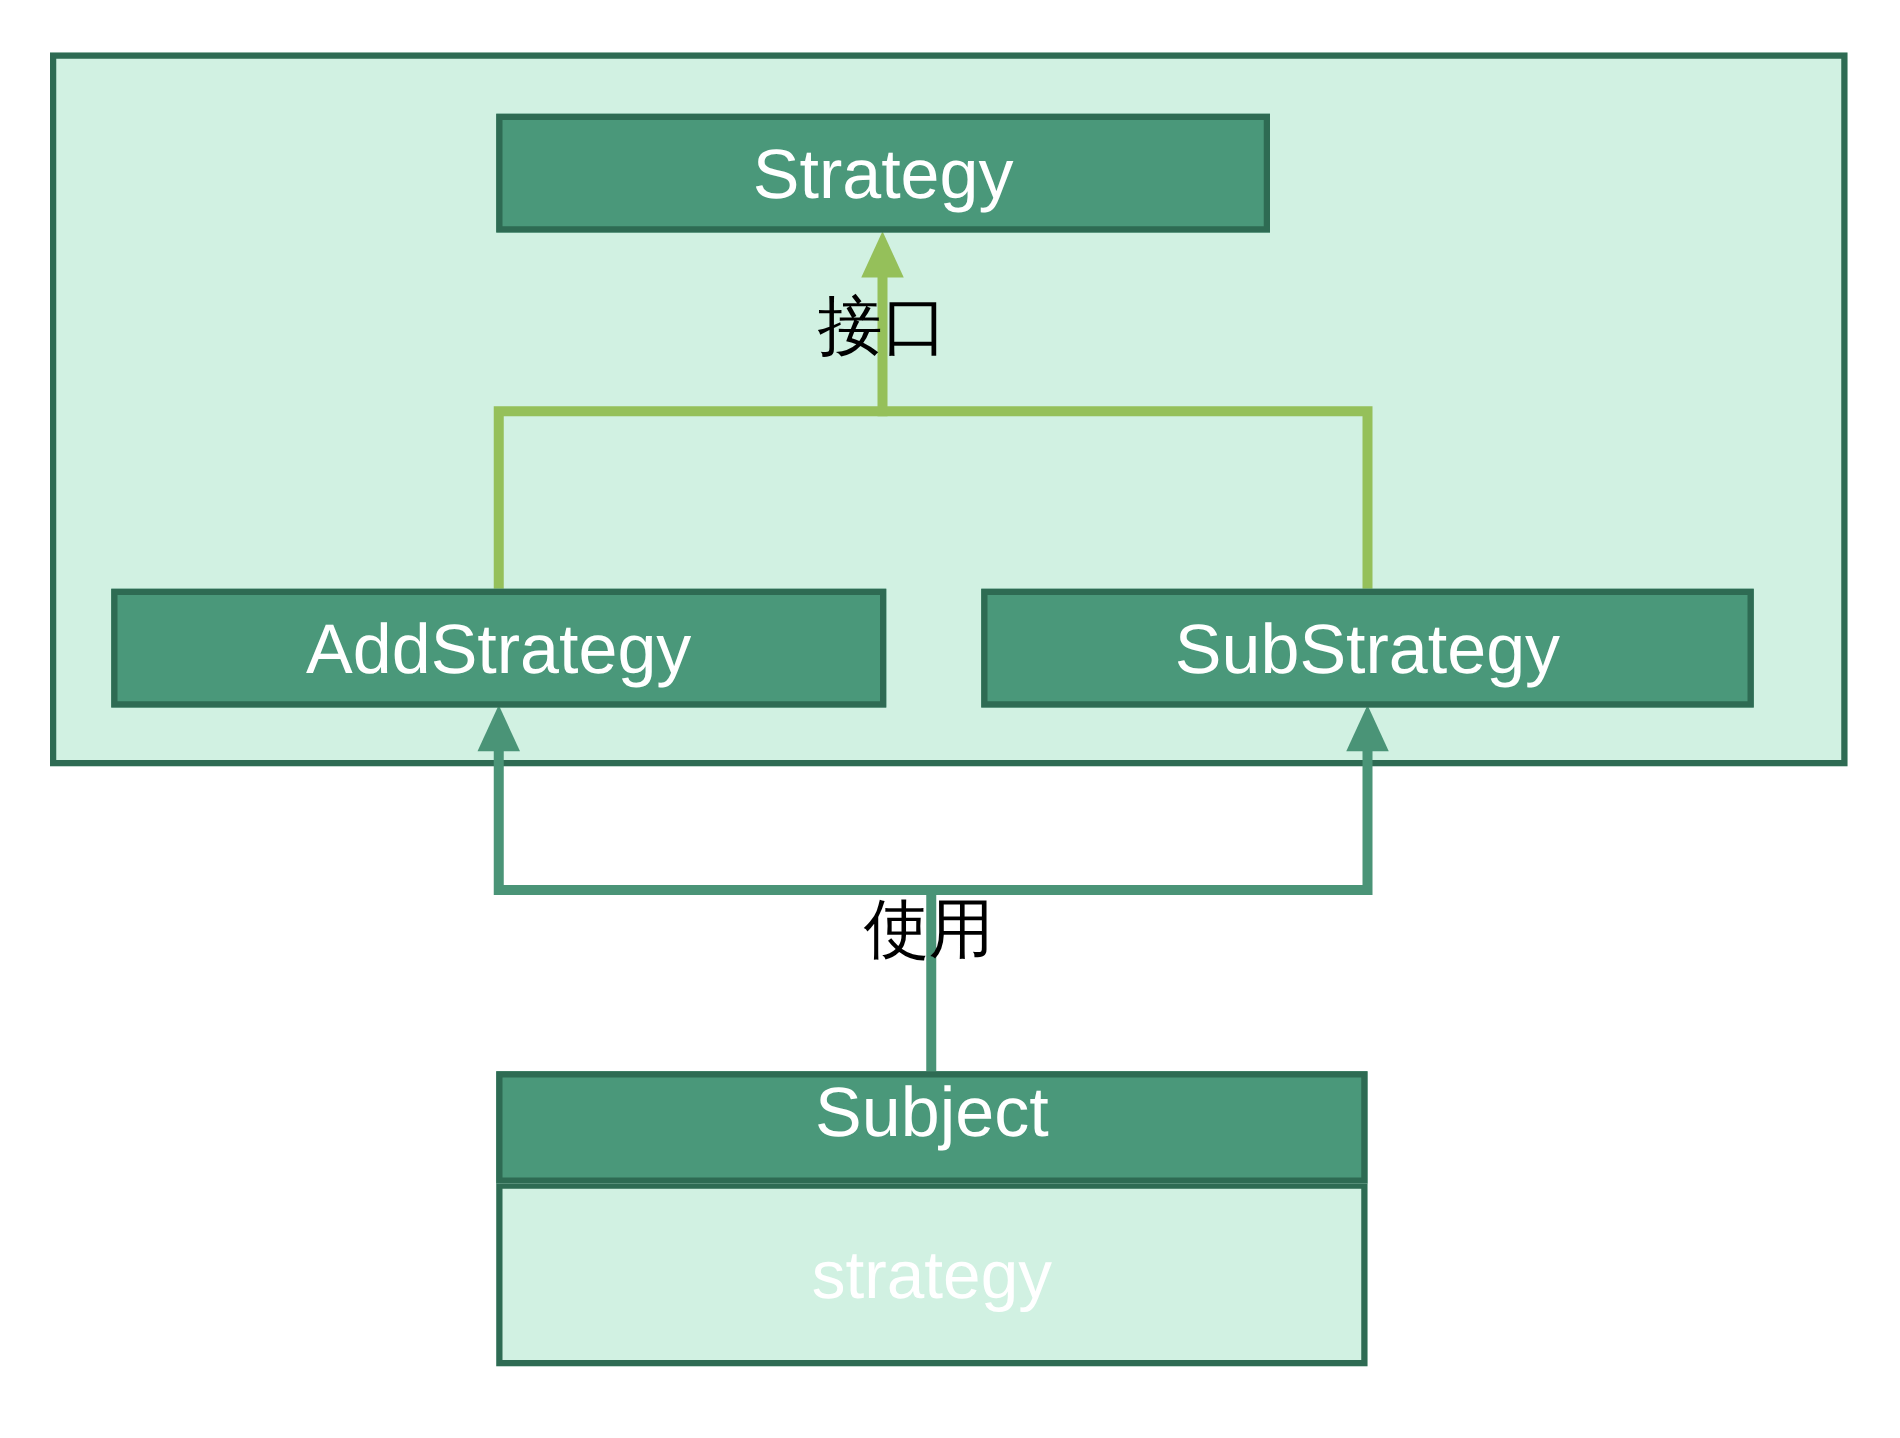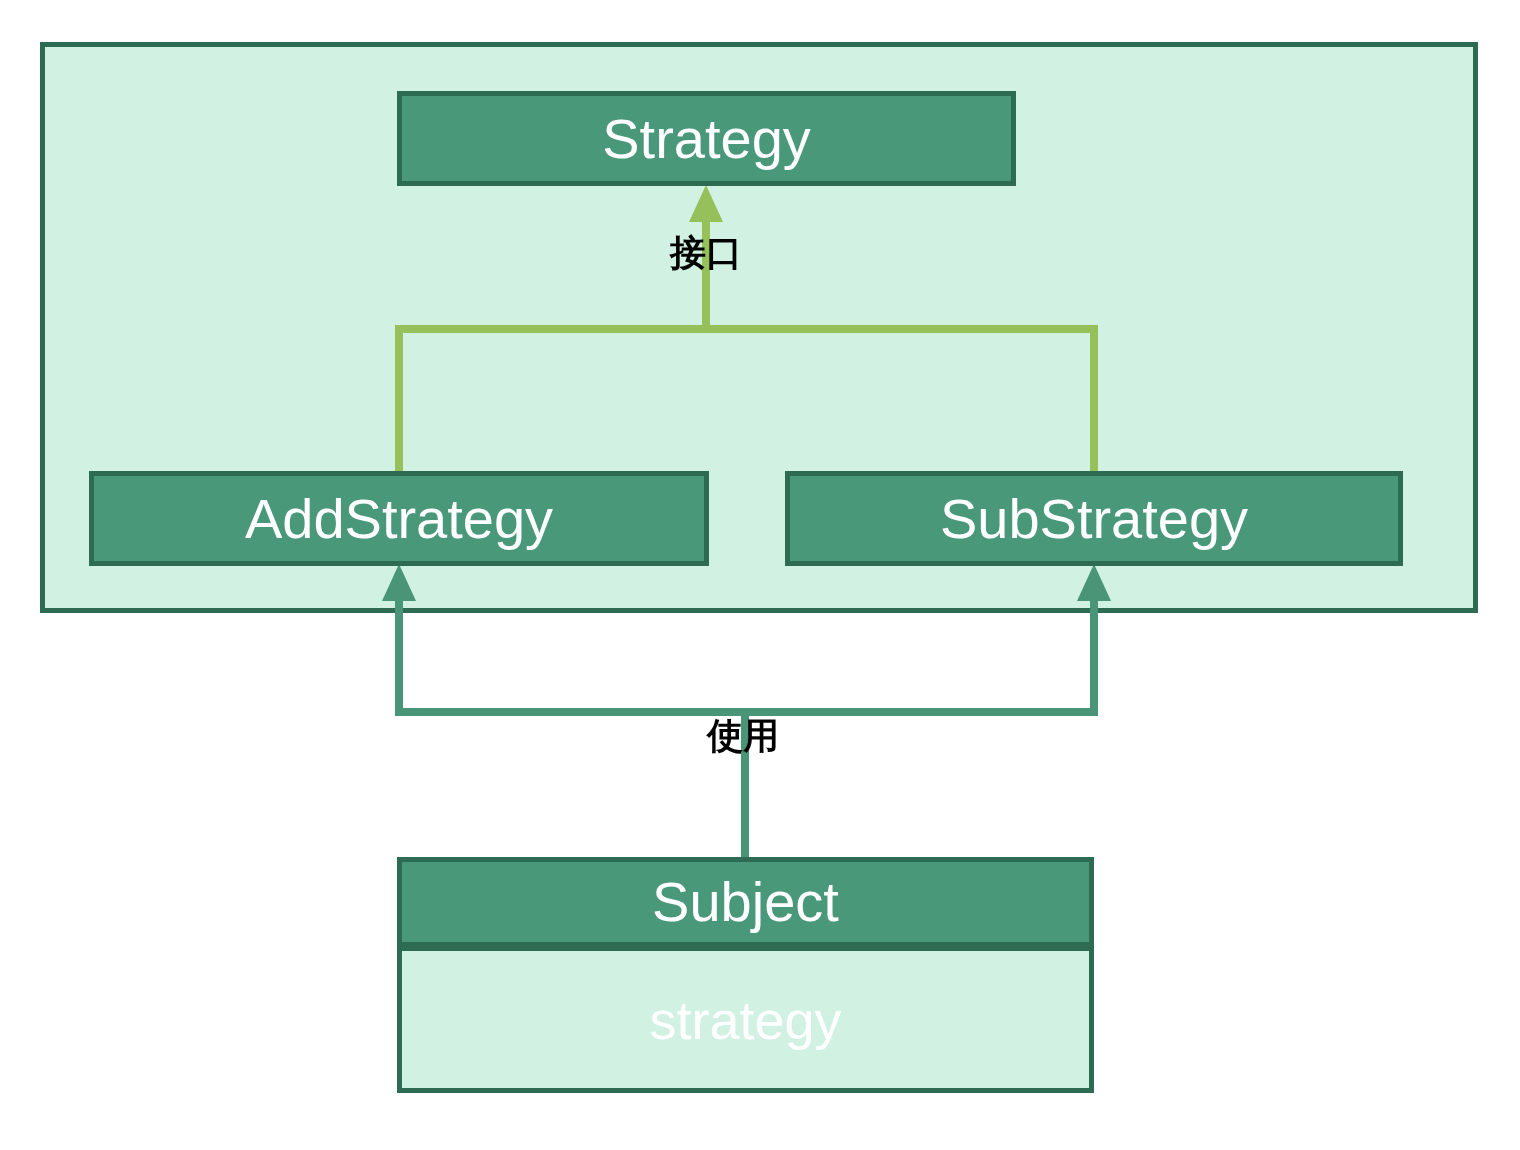--- a/index.html
+++ b/index.html
@@ -60,21 +60,21 @@
     left: 397px; top: 857px;
     width: 697px;
   }
   .subject-header {
     box-sizing: border-box;
     width: 697px; height: 90px;
     background: var(--node-fill);
     border: 5px solid var(--node-border);
     color: var(--node-text);
     display: flex;
-    align-items: center;
+    align-items: flex-start;
     justify-content: center;
     font-size: 56px;
     line-height: 1;
   }
   .subject-body {
     box-sizing: border-box;
     width: 697px; height: 146px;
     background: var(--package-fill);
     border: 5px solid var(--node-border);
     border-top: 4px solid var(--node-border);
@@ -82,24 +82,23 @@
     display: flex;
     align-items: center;
     justify-content: center;
     font-size: 54px;
     line-height: 1;
   }
   .edge-label {
     position: absolute;
     transform: translateX(-50%);
     color: var(--label-text);
-    font-size: 36px;
+    font-size: 52px;
     line-height: 1.1;
     white-space: nowrap;
-    font-weight: bold;
   }
   .label-interface { left: 706px; top: 233px; }
   .label-use       { left: 743px; top: 716px; }
 </style>
 </head>
 <body>
 
 <div class="canvas">
 
   <div class="package"></div>

